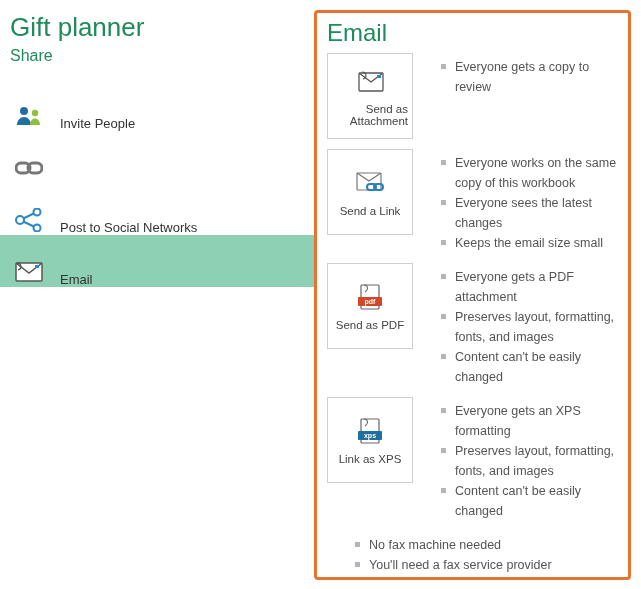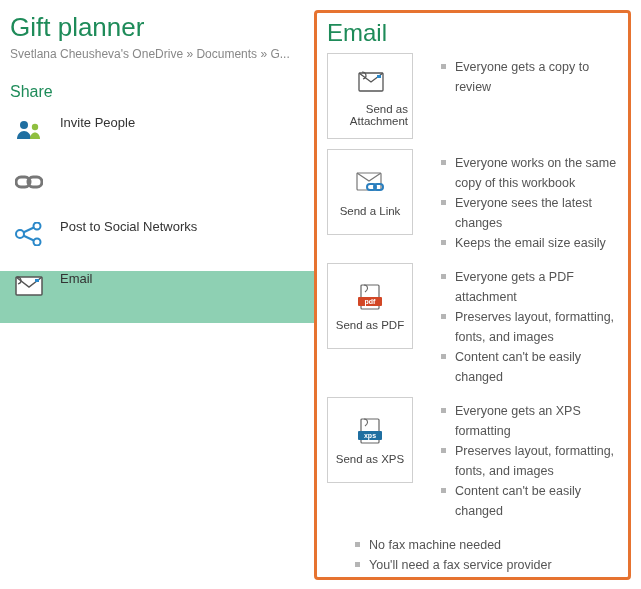--- a/index.html
+++ b/index.html
@@ -40,21 +40,21 @@
     color: #1e8b59;
     margin-bottom: 14px;
   }
   .share-list {
     list-style: none;
     padding: 0;
     margin-left: -10px;
   }
   .share-item {
     display: flex;
-    align-items: flex-start;
+    align-items: flex-end;
     height: 52px;
     padding-left: 14px;
     cursor: pointer;
     color: #333;
   }
   .share-item.selected {
     background: #8ed0b3;
   }
   .share-item .icon {
     width: 30px;
@@ -131,21 +131,20 @@
     height: 5px;
     background: #b5b5b5;
   }
 </style>
 </head>
 <body>
 
 <div class="layout">
   <div class="left">
     <div class="title">Gift planner</div>
-    <div class="breadcrumb">Svetlana Cheusheva's OneDrive » Documents » G...</div>
     <div class="share-heading">Share</div>
     <ul class="share-list">
 
       <li class="share-item">
         <span class="icon">
           <svg width="28" height="22" viewBox="0 0 28 22">
             <circle cx="9" cy="6" r="4" fill="#1f6fa1"></circle>
             <path d="M2 20c0-5 3.5-8 7-8s7 3 7 8z" fill="#1f6fa1"></path>
             <circle cx="20" cy="8" r="3.2" fill="#8fbf3f"></circle>
             <path d="M15 20c0-4 2.5-6.5 5-6.5s5 2.5 5 6.5z" fill="#8fbf3f"></path>
@@ -220,21 +219,21 @@
               <path d="M2 2l12 8 12-8" fill="none" stroke="#777" stroke-width="1.2"></path>
               <rect x="12" y="13" rx="3" ry="3" width="9" height="6" fill="none" stroke="#2a7fbf" stroke-width="2"></rect>
               <rect x="19" y="13" rx="3" ry="3" width="9" height="6" fill="none" stroke="#2a7fbf" stroke-width="2"></rect>
             </svg>
           </span>
           <span>Send a Link</span>
         </div>
         <ul class="option-desc">
           <li>Everyone works on the same copy of this workbook</li>
           <li>Everyone sees the latest changes</li>
-          <li>Keeps the email size easily</li>
+          <li>Keeps the email size small</li>
         </ul>
       </div>
 
       <div class="option-row">
         <div class="option-btn">
           <span class="icon">
             <svg width="30" height="28" viewBox="0 0 30 28">
               <rect x="6" y="2" width="18" height="24" rx="1" fill="#fff" stroke="#666" stroke-width="1.2"></rect>
               <path d="M9 2c3 0 3.5 2 3.5 3.5S10 9 10 9" fill="none" stroke="#666" stroke-width="1.1"></path>
               <rect x="3" y="14" width="24" height="9" rx="1" fill="#d24726"></rect>
@@ -253,21 +252,21 @@
       <div class="option-row">
         <div class="option-btn">
           <span class="icon">
             <svg width="30" height="28" viewBox="0 0 30 28">
               <rect x="6" y="2" width="18" height="24" rx="1" fill="#fff" stroke="#666" stroke-width="1.2"></rect>
               <path d="M9 2c3 0 3.5 2 3.5 3.5S10 9 10 9" fill="none" stroke="#666" stroke-width="1.1"></path>
               <rect x="3" y="14" width="24" height="9" rx="1" fill="#1f6fa1"></rect>
               <text x="15" y="21" font-size="7" font-weight="bold" fill="#fff" text-anchor="middle" font-family="Segoe UI, sans-serif">xps</text>
             </svg>
           </span>
-          <span>Send as XPS</span>
+          <span>Link as XPS</span>
         </div>
         <ul class="option-desc">
           <li>Everyone gets an XPS formatting</li>
           <li>Preserves layout, formatting, fonts, and images</li>
           <li>Content can't be easily changed</li>
         </ul>
       </div>
 
       <div class="option-row">
         <ul class="option-desc">

